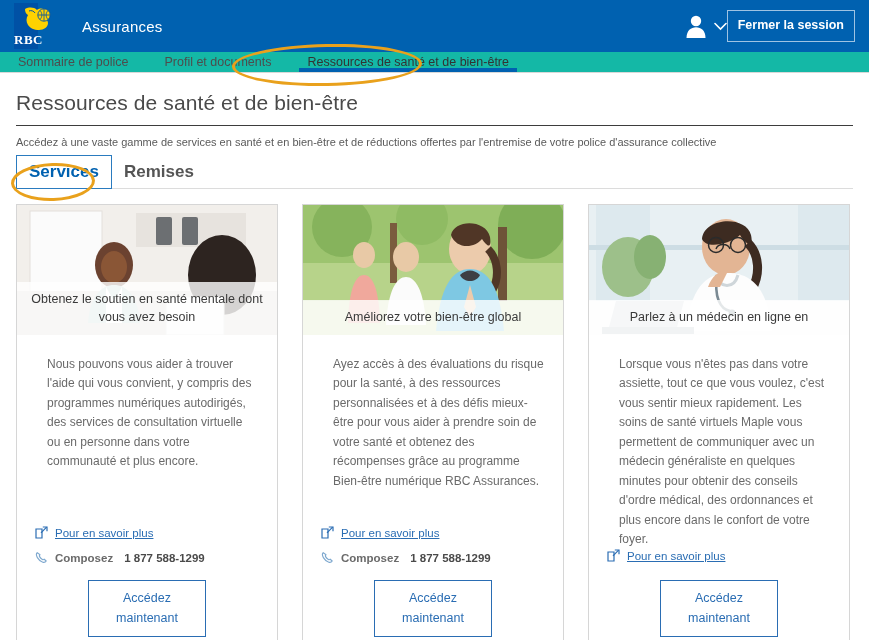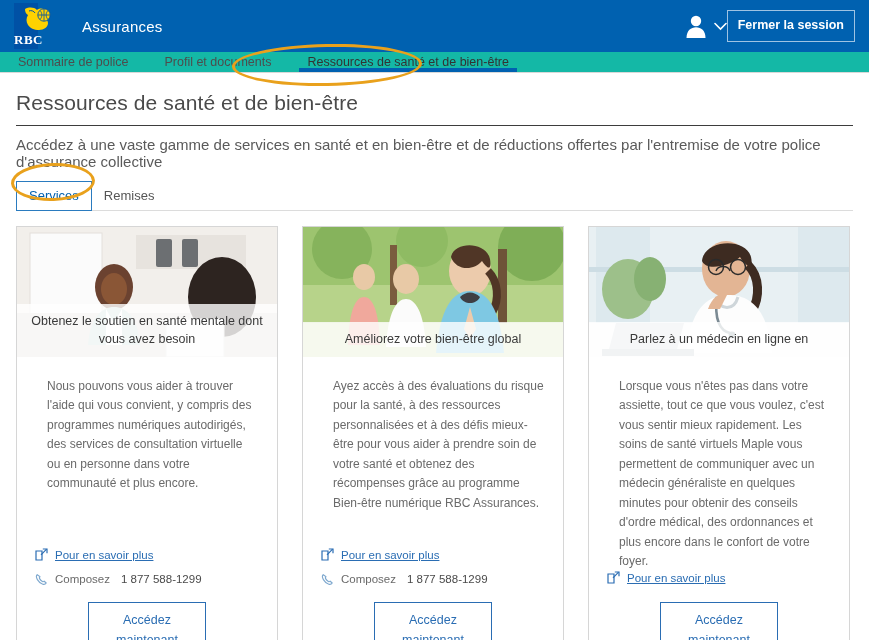--- a/index.html
+++ b/index.html
@@ -150,39 +150,40 @@
     padding-top: 18px;
     padding-bottom: 10px;
     letter-spacing: 0.1px;
   }
   .title-rule {
     height: 1px;
     background: #3d3d3d;
     margin-bottom: 10px;
   }
   .page-subtitle {
-    font-size: 15px;
+    font-size: 11px;
     color: #5a5a5a;
     padding-bottom: 9px;
   }
 
   
   .subtabs {
     display: flex;
     align-items: flex-end;
     border-bottom: 1px solid #dcdcdc;
     height: 32px;
     position: relative;
   }
   .subtab {
-    font-size: 13px;
+    font-size: 17px;
     padding: 6px 12px;
     cursor: pointer;
     color: #555555;
     line-height: 1.2;
+    font-weight: bold;
   }
   .subtab.active {
     color: #0061b0;
     border: 1px solid #2a7bbf;
     background: #ffffff;
     margin-bottom: -1px;
     padding: 6px 12px;
   }
 
   
@@ -236,23 +237,24 @@
     margin-bottom: 12px;
   }
   .more-link {
     font-size: 11.5px;
     color: #2a6db3;
     text-decoration: underline;
     cursor: pointer;
   }
   .phone-row {
     display: flex;
-    align-items: flex-start;
+    align-items: flex-end;
     gap: 7px;
     margin-bottom: 10px;
+    font-weight: bold;
   }
   .phone-label {
     font-size: 11.5px;
     color: #6a6a6a;
   }
   .phone-number {
     font-size: 11.5px;
     color: #4a4a4a;
     margin-left: 4px;
   }

